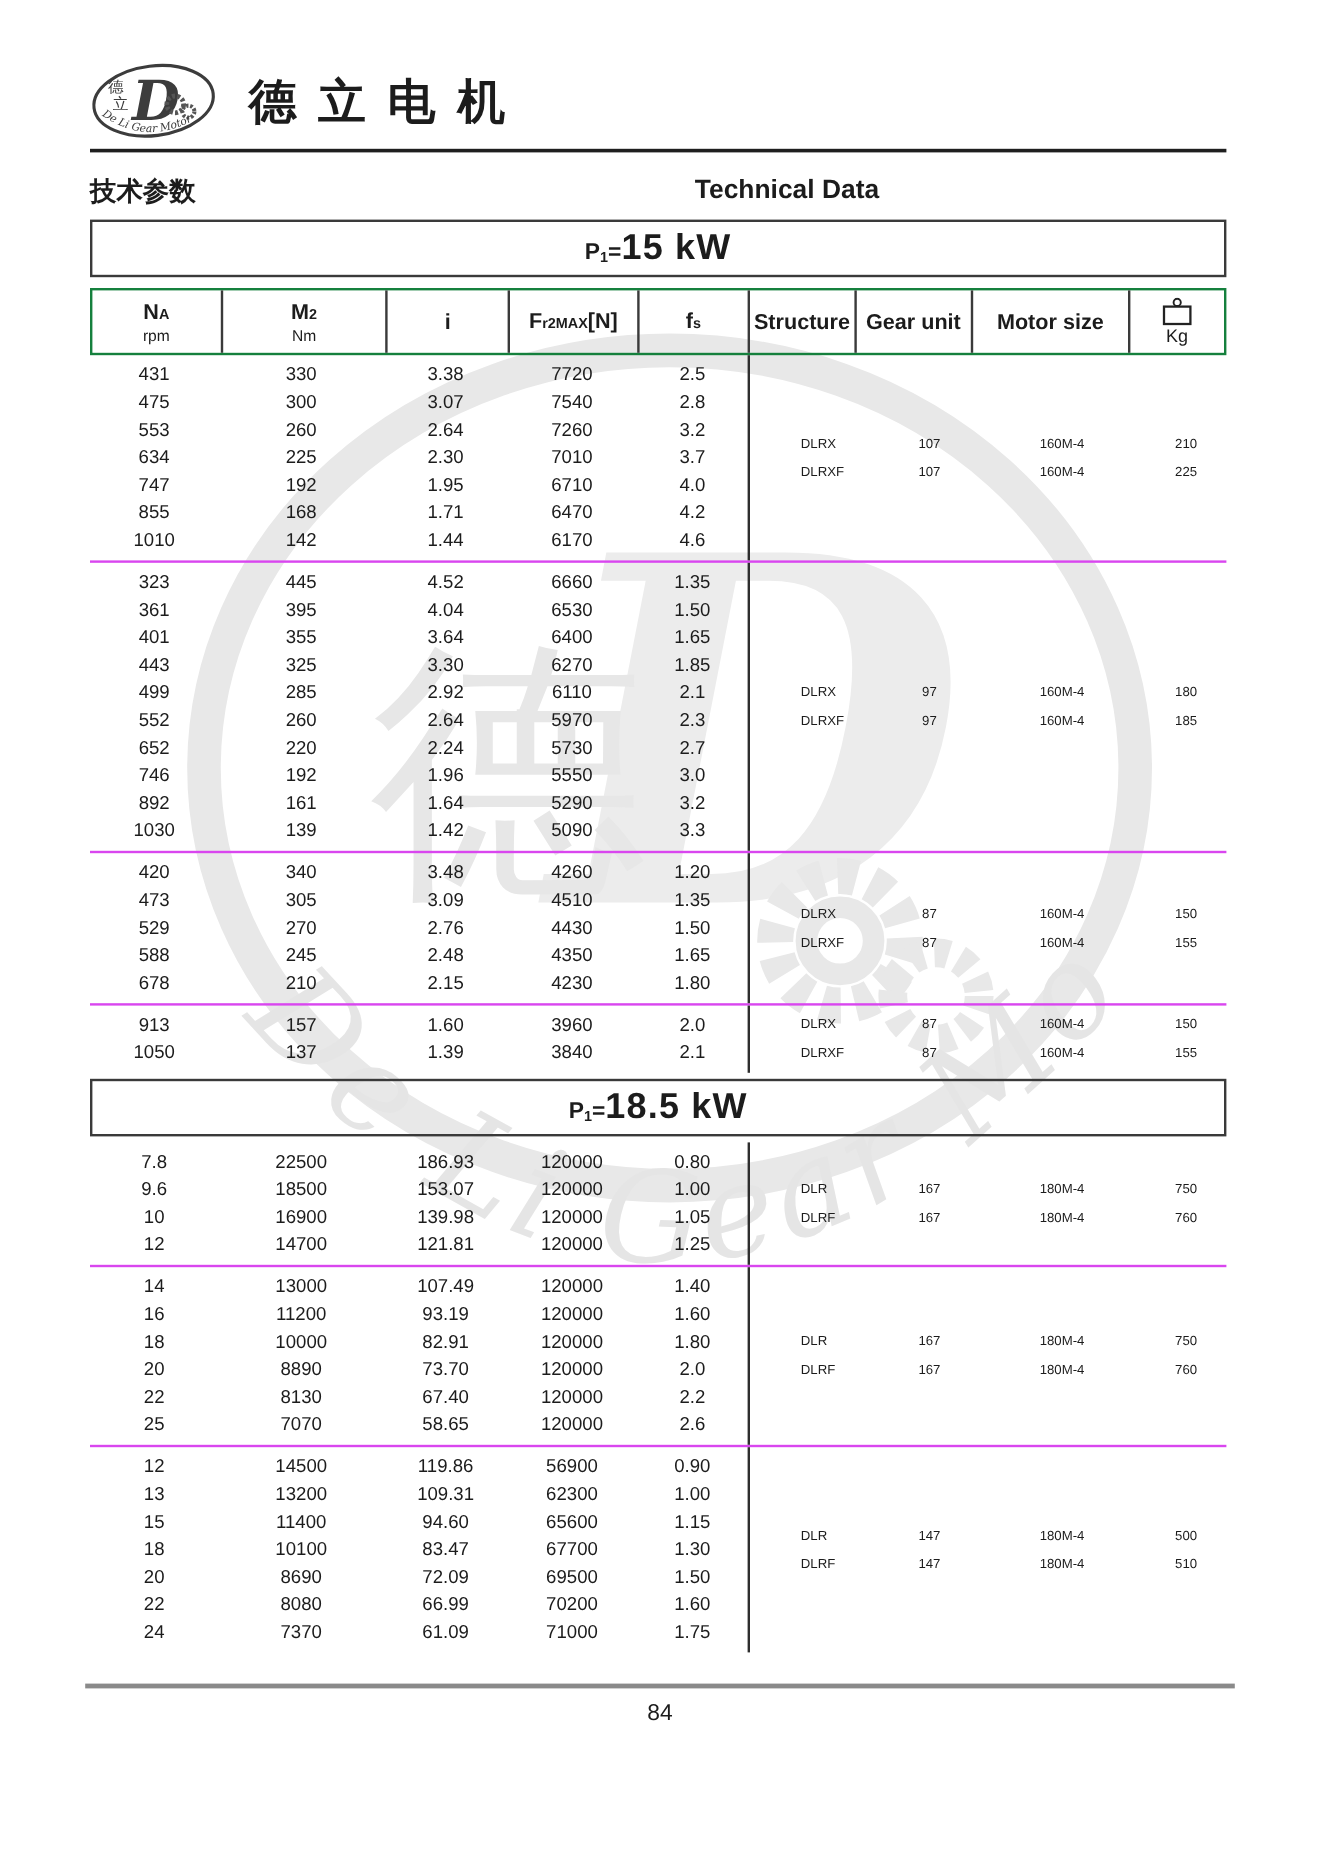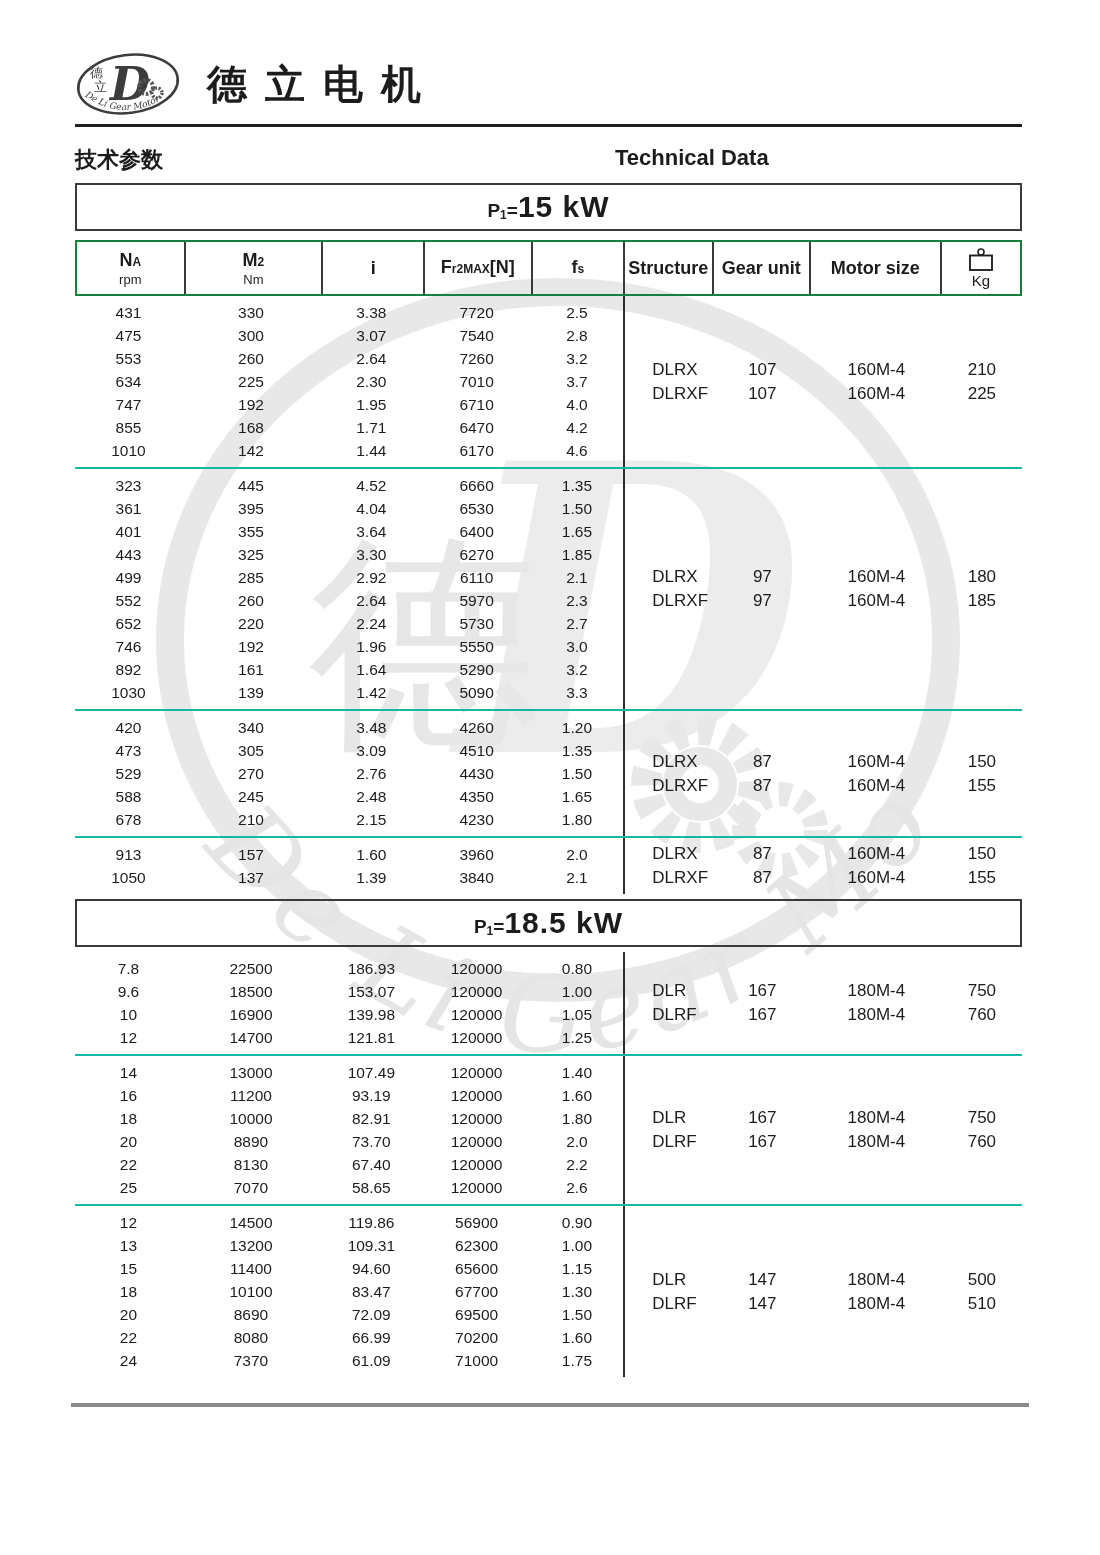--- a/index.html
+++ b/index.html
@@ -11,21 +11,21 @@
   
   .watermark { position:absolute; left:108px; top:262px; z-index:0; pointer-events:none; }
   
   .content { position:relative; z-index:1; }
   .brand-row { display:flex; align-items:center; margin:50px 0 0 75px; height:74px; }
   .brand-title { font-family:"DejaVu Serif", serif; font-weight:bold; font-size:40px;
                  letter-spacing:18px; margin-left:26px; margin-top:-6px; }
   .brand-rule { width:947px; height:3px; background:#1f1f1f; margin:0 0 0 75px; }
   .section-row { position:relative; width:947px; margin:16px 0 0 75px; height:30px; }
   .section-zh { position:absolute; left:0; top:2px; font-size:22px; font-weight:bold;text-align:right; }
-  .section-en { position:absolute; left:540px; top:2px; font-size:22px; font-weight:bold; }
+  .section-en { position:absolute; left:504px; top:2px; font-size:22px; font-weight:bold; }
 
   .table-wrap { width:947px; margin:10px 0 0 75px; }
 
   .power-title { border:2px solid #3a3a3a; height:48px; line-height:43px; text-align:center;
                  background:transparent; }
   .pt-small { font-size:19px; font-weight:bold; }
   .pt-sub   { font-size:12px; font-weight:bold; position:relative; top:2px; }
   .pt-value { font-size:30px; font-weight:bold; letter-spacing:1px; }
   .power-title.second { margin:5px 0; }
 
@@ -35,29 +35,29 @@
   .ch:first-child { border-left:none; }
   .ch-main { font-weight:bold; font-size:18px; line-height:20px; }
   .ch-sub  { font-size:12px; font-weight:bold; }
   .ch-unit { font-size:13px; line-height:15px; }
   .kg-icon { display:block; margin:0 auto 1px auto; }
   .kg-label { font-size:15px; }
   .w0{width:11.3%}.w1{width:14.6%}.w2{width:10.8%}.w3{width:11.4%}.w4{width:9.8%}
   .w5{width:9.4%}.w6{width:10.3%}.w7{width:13.9%}.w8{width:8.5%}
 
   .block { display:flex; }
-  .block + .block { border-top:2px solid #14b8a6; }
+  .block + .block { border-top:2px solid #d946ef;justify-content:flex-end; }
   .block-left { width:57.9%; padding:5px 0; }
   .block-right { width:42.1%; border-left:2px solid #2e2e2e; display:flex; align-items:center; }
   .variant-wrap { width:100%; }
   .drow { display:flex; height:23px; align-items:center; }
   .dcell { font-size:15.5px; text-align:center; }
   .dc0{width:19.5%}.dc1{width:25.2%}.dc2{width:18.7%}.dc3{width:19.7%}.dc4{width:16.9%}
   .vrow { display:flex; height:24px; align-items:center; }
-  .vcell { font-size:17px; text-align:center; }
+  .vcell { font-size:11px; text-align:center;margin-left:15px; }
   .vc0{width:22.3%; text-align:left; padding-left:27px;}
   .vc1{width:24.5%}.vc2{width:33%}.vc3{width:20.2%}
 
   .footer-rule { width:958px; height:4px; background:#8a8a8a; margin:26px 0 0 71px; }
   .page-number { text-align:center; font-size:19px; margin-top:10px; }
 </style>
 </head>
 <body>
 
 <div class="watermark">
@@ -578,14 +578,15 @@
                 <div class="vcell vc3">510</div>
               </div>
             </div>
           </div>
         </div>
       </div>
 
   </div>
 
   <div class="footer-rule"></div>
+  <div class="page-number">84</div>
 
 </div>
 
 </body></html>

